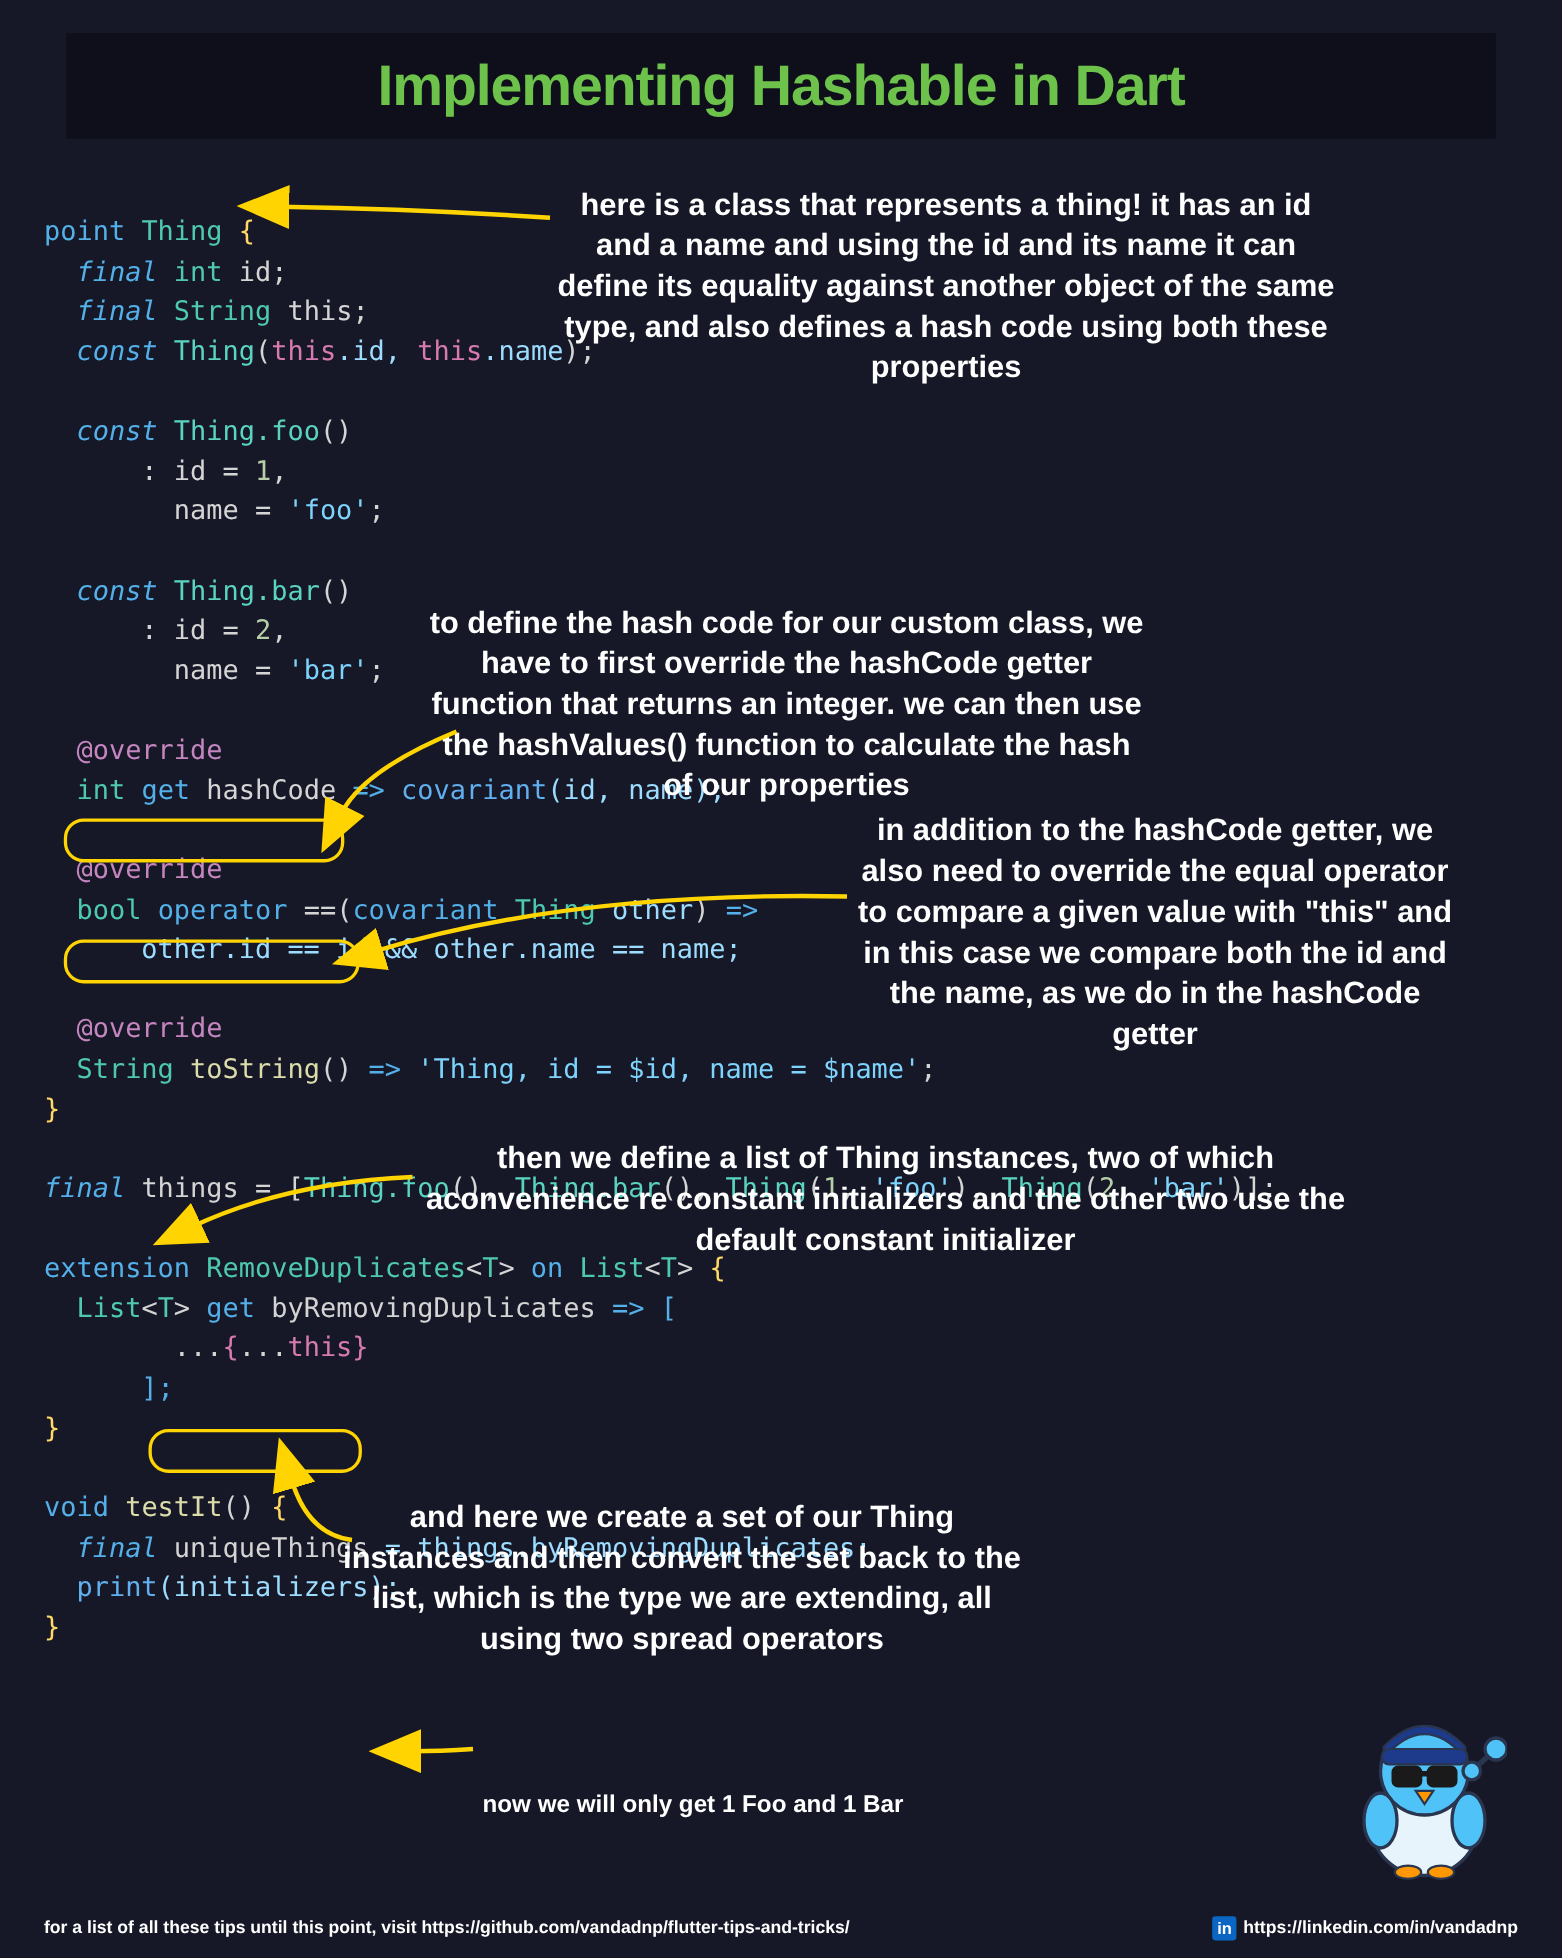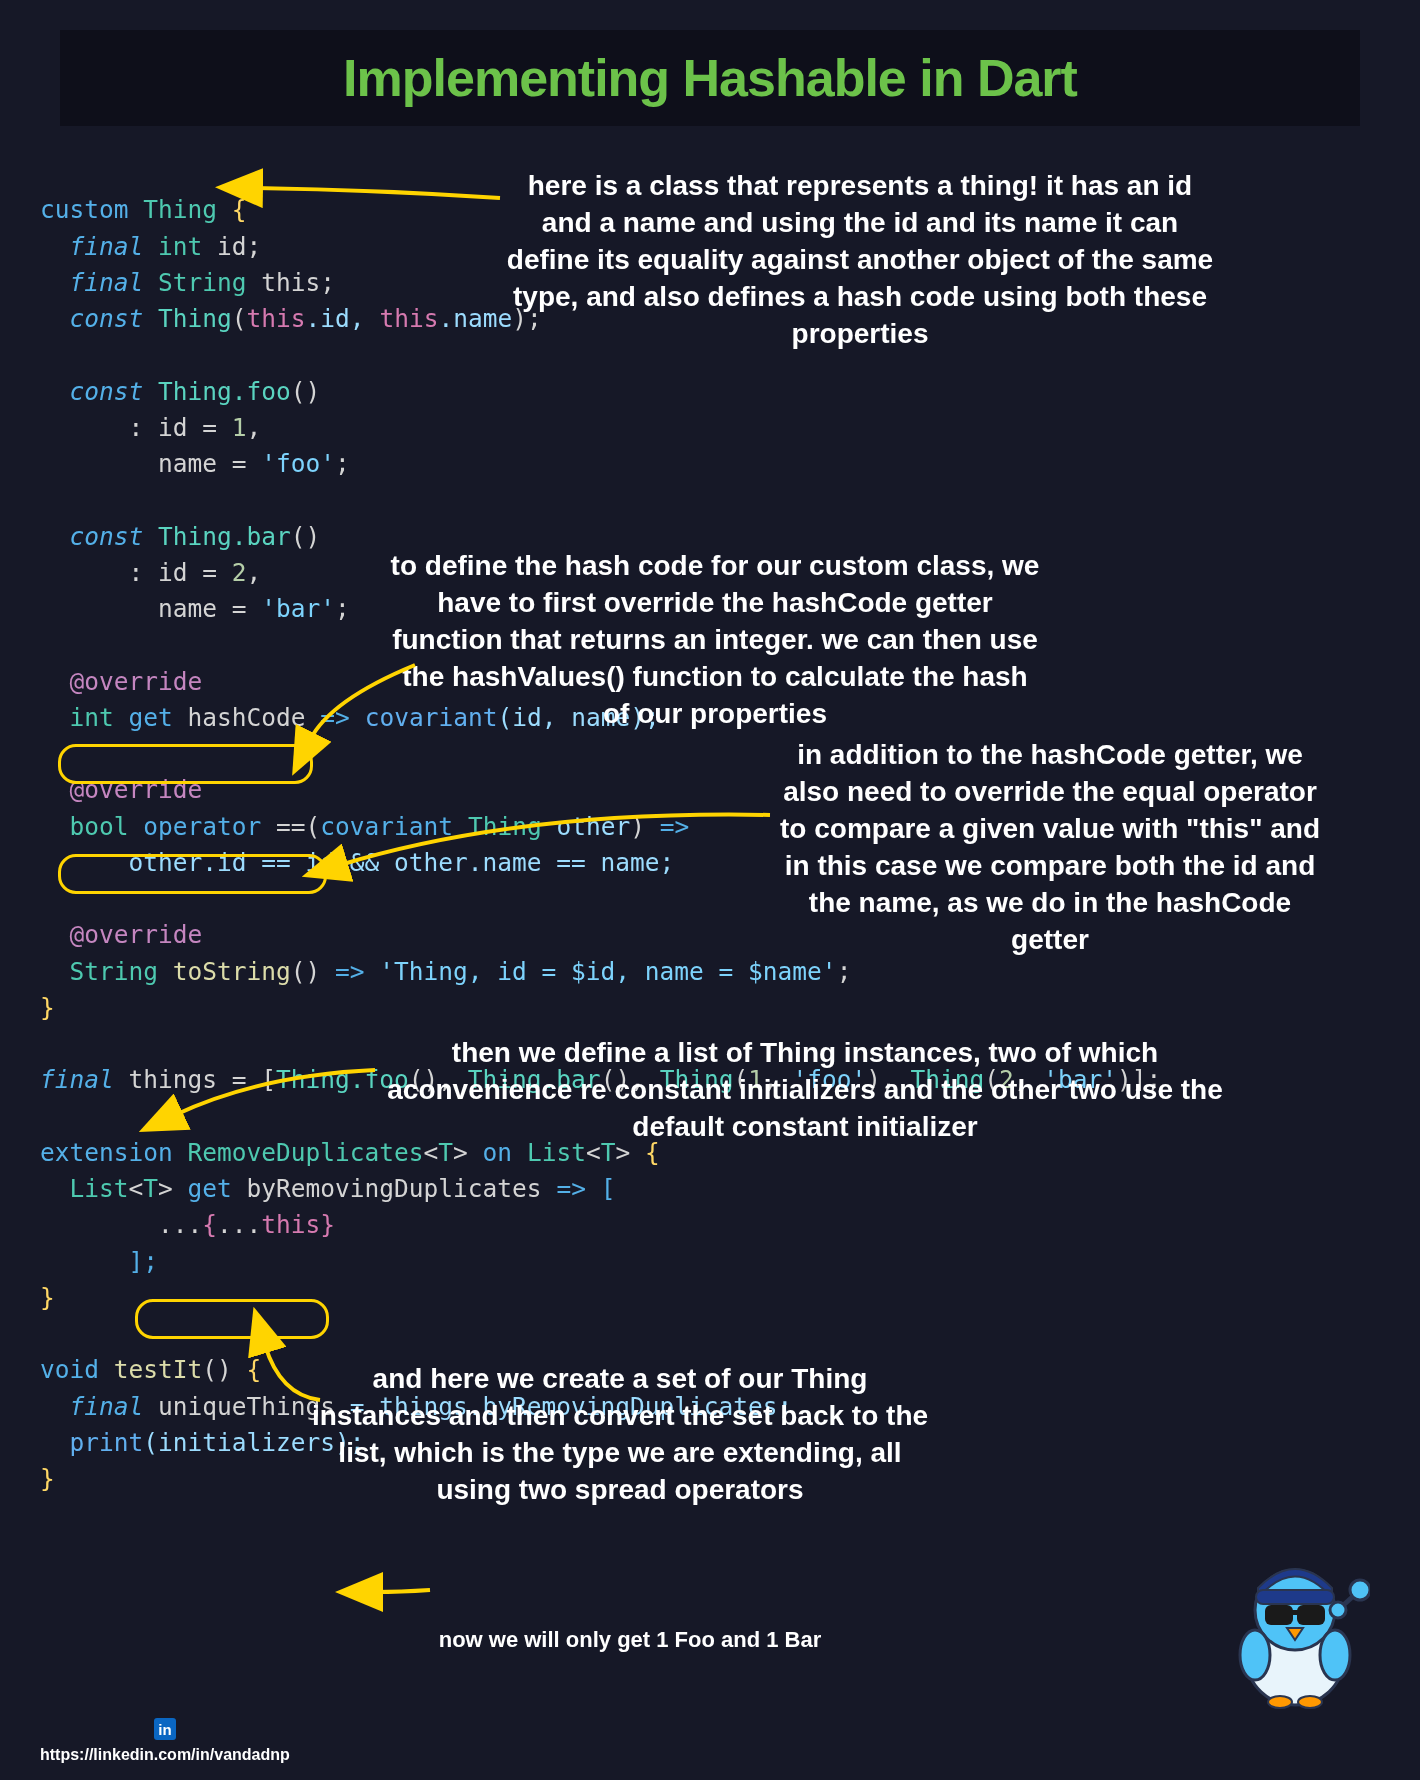--- a/index.html
+++ b/index.html
@@ -79,21 +79,20 @@
     align-items: center;
     font-family: "Helvetica Neue", Arial, sans-serif;
     font-weight: 700;
     font-size: 16px;
     color: #ffffff;
   }
   .footer .linkedin-badge {
     display: inline-flex;
     align-items: center;
     gap: 6px;
-    flex-direction: column;
   }
   .footer .linkedin-icon {
     width: 22px; height: 22px;
     background: #0a66c2;
     color: #fff;
     font-weight: 800;
     font-size: 15px;
     display: inline-flex;
     align-items: center;
     justify-content: center;
@@ -116,21 +115,21 @@
   }
 </style>
 </head>
 <body>
 
 <div class="title-bar">
   <h1>Implementing Hashable in Dart</h1>
 </div>
 
 <div class="code-area">
-<span class="kw-class">custom</span> <span class="kw-type">Thing</span> <span class="punct">{</span>
+<span class="kw-class">point</span> <span class="kw-type">Thing</span> <span class="punct">{</span>
   <span class="kw-final">final</span> <span class="kw-type">int</span> <span class="ident">id</span>;
   <span class="kw-final">final</span> <span class="kw-type">String</span> <span class="ident">this</span>;
   <span class="kw-final">const</span> <span class="call-cyan">Thing</span>(<span class="kw-this">this</span><span class="ident-b">.id,</span> <span class="kw-this">this</span><span class="ident-b">.name</span>);
 
   <span class="kw-final">const</span> <span class="call-cyan">Thing.foo</span>()
       <span class="ident">: id =</span> <span class="num">1</span>,
         <span class="ident">name =</span> <span class="str">'foo'</span>;
 
   <span class="kw-final">const</span> <span class="call-cyan">Thing.bar</span>()
       <span class="ident">: id =</span> <span class="num">2</span>,
@@ -214,17 +213,18 @@
     <line x1="118" y1="60" x2="140" y2="40" stroke="#2a3550" stroke-width="5"></line>
     <circle cx="140" cy="40" r="10" fill="#4fc3f7" stroke="#2a3550" stroke-width="3"></circle>
     <circle cx="118" cy="60" r="8" fill="#4fc3f7" stroke="#2a3550" stroke-width="3"></circle>
 
     <ellipse cx="60" cy="152" rx="12" ry="6" fill="#ff9800" stroke="#2a3550" stroke-width="2"></ellipse>
     <ellipse cx="90" cy="152" rx="12" ry="6" fill="#ff9800" stroke="#2a3550" stroke-width="2"></ellipse>
   </svg>
 </div>
 
 <div class="footer">
+  <span>for a list of all these tips until this point, visit https://github.com/vandadnp/flutter-tips-and-tricks/</span>
   <span class="linkedin-badge">
     <span class="linkedin-icon">in</span>
     <span>https://linkedin.com/in/vandadnp</span>
   </span>
 </div>
 
 </body></html>

